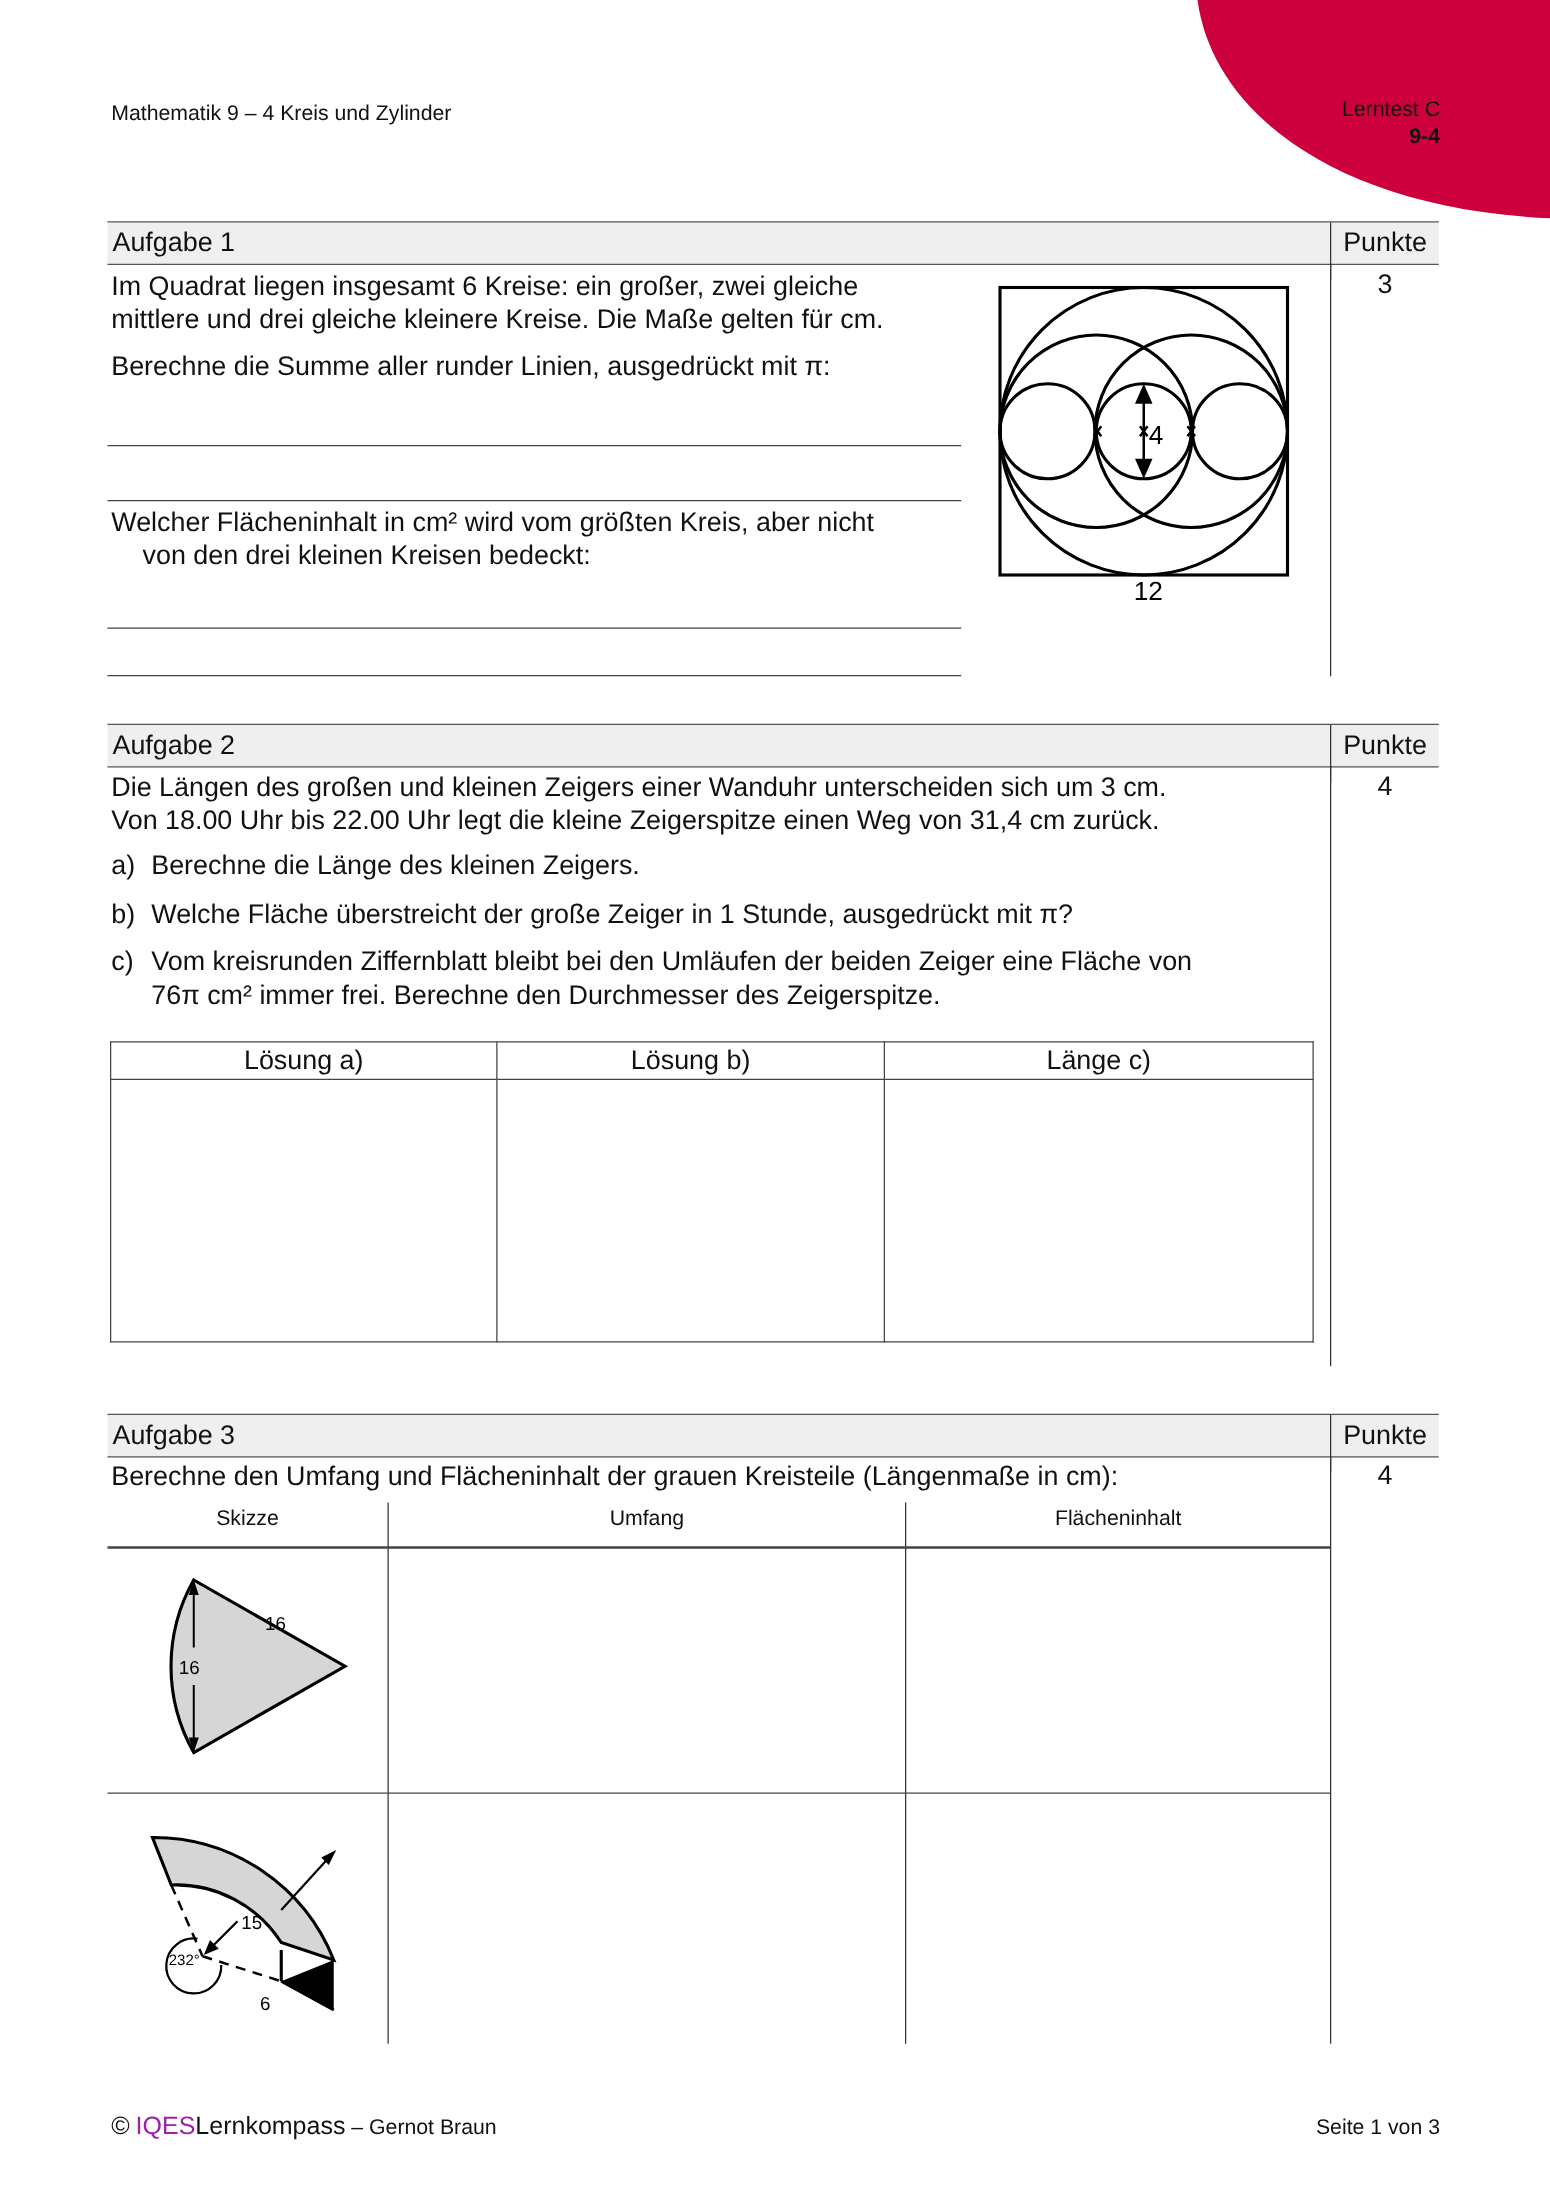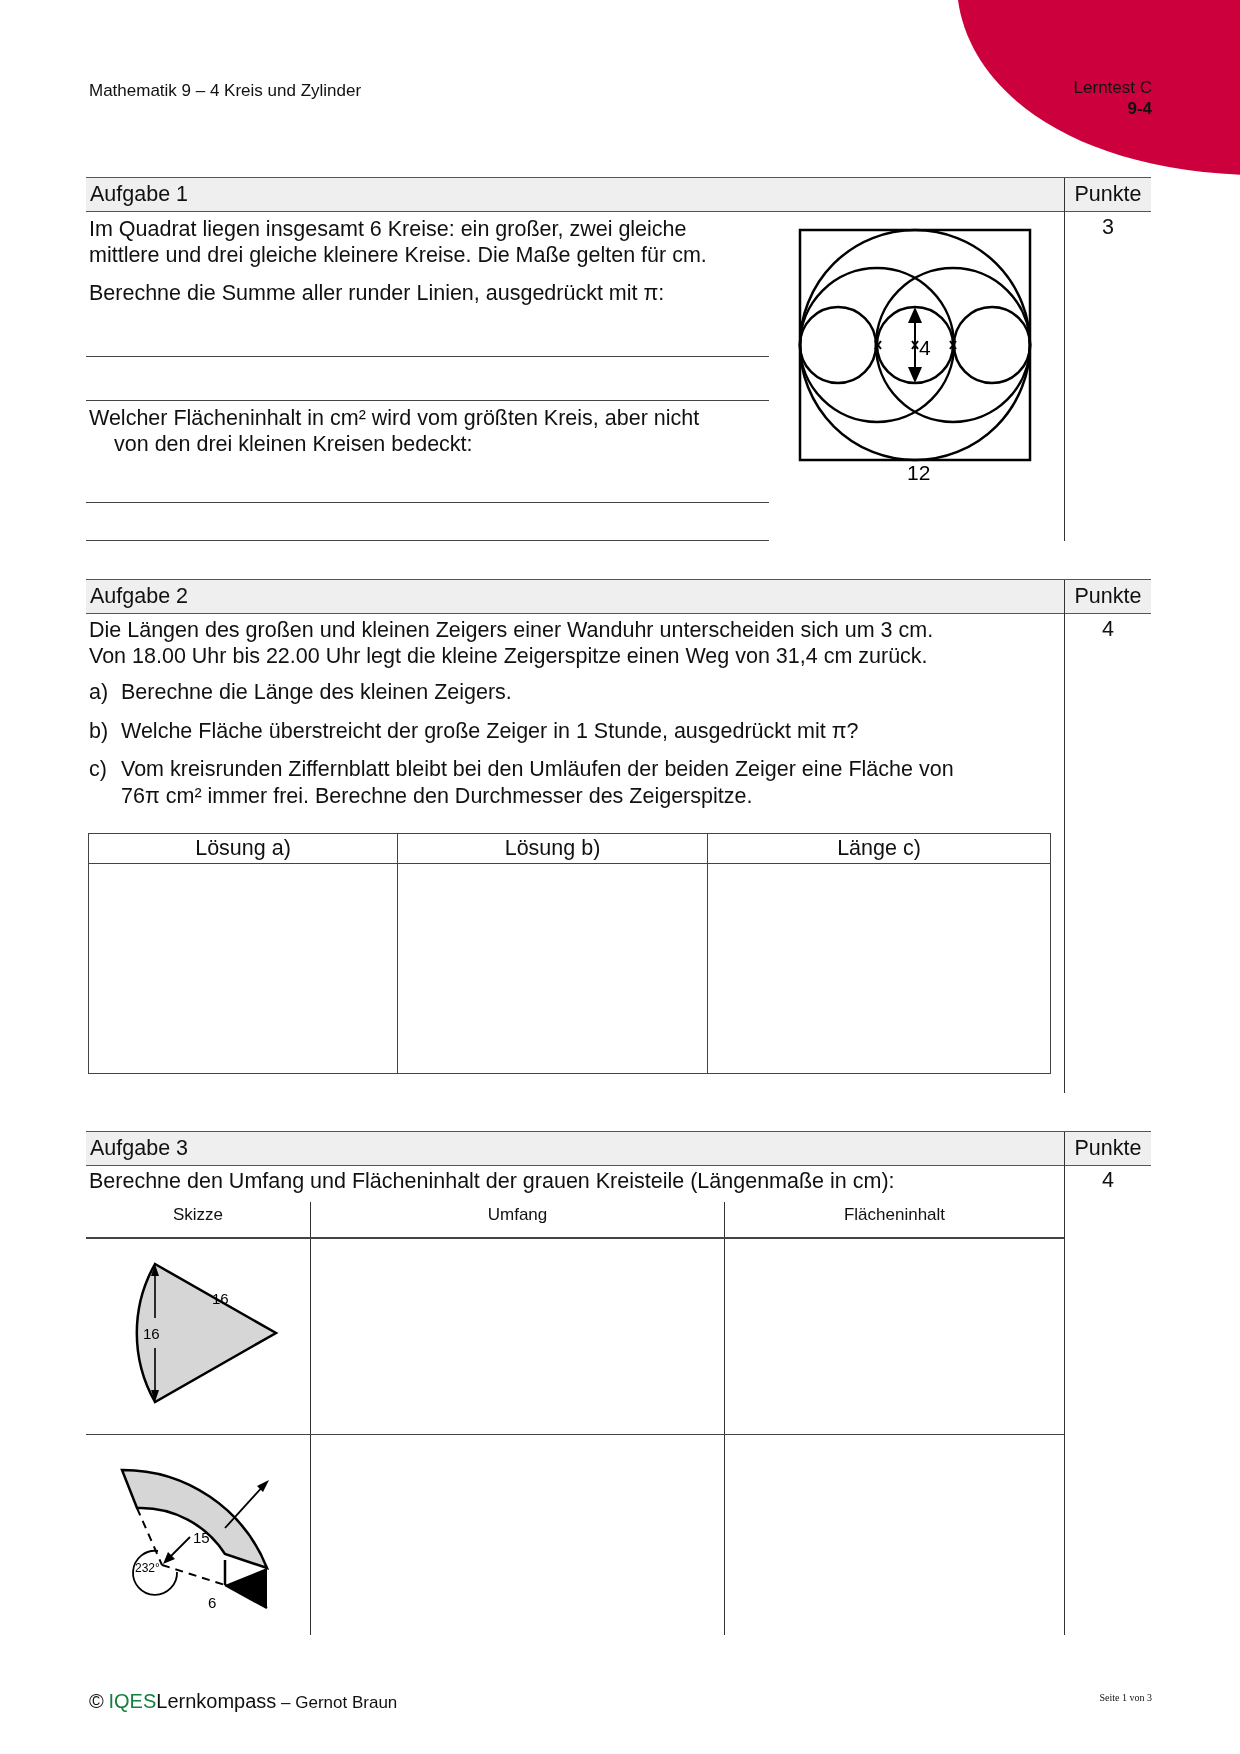--- a/index.html
+++ b/index.html
@@ -18,23 +18,23 @@
   .vline { width:1.3px; background:#333; }
   .hline { height:1.3px; background:#444; }
   .points-val { width:86px; text-align:center; font-size:21.5px; }
   .sol-table { border-collapse:collapse; table-layout:fixed;padding-left:32px; }
   .sol-table th, .sol-table td { border:1.5px solid #444; font-weight:normal; font-size:21.5px; }
   .sol-table th { height:29px; text-align:center; padding:0; }
   .sol-table td { height:207px; }
   .col-head { font-size:17px; text-align:center; }
   .footer-left { left:89px; top:1690px; font-size:17px; }
   .footer-left .copy { font-size:20px; }
-  .footer-left .iqes { color:#15803d; font-size:20px; }
+  .footer-left .iqes { color:#a21caf; font-size:20px; }
   .footer-left .lk { font-size:20px; }
-  .footer-right { right:88px; top:1692px; font-size:10px;font-family:Liberation Serif, serif; }
+  .footer-right { right:88px; top:1692px; font-size:17px; }
 </style>
 </head>
 <body>
 
 <svg class="abs red-blob" width="300" height="178" viewBox="0 0 300 178">
   <path d="M8,0 C20,90 120,170 300,175 L300,0 Z" fill="#cc003d"></path>
 </svg>
 <div class="abs txt hdr-left">Mathematik 9 – 4 Kreis und Zylinder</div>
 <div class="abs hdr-right">
   <div>Lerntest C</div>

